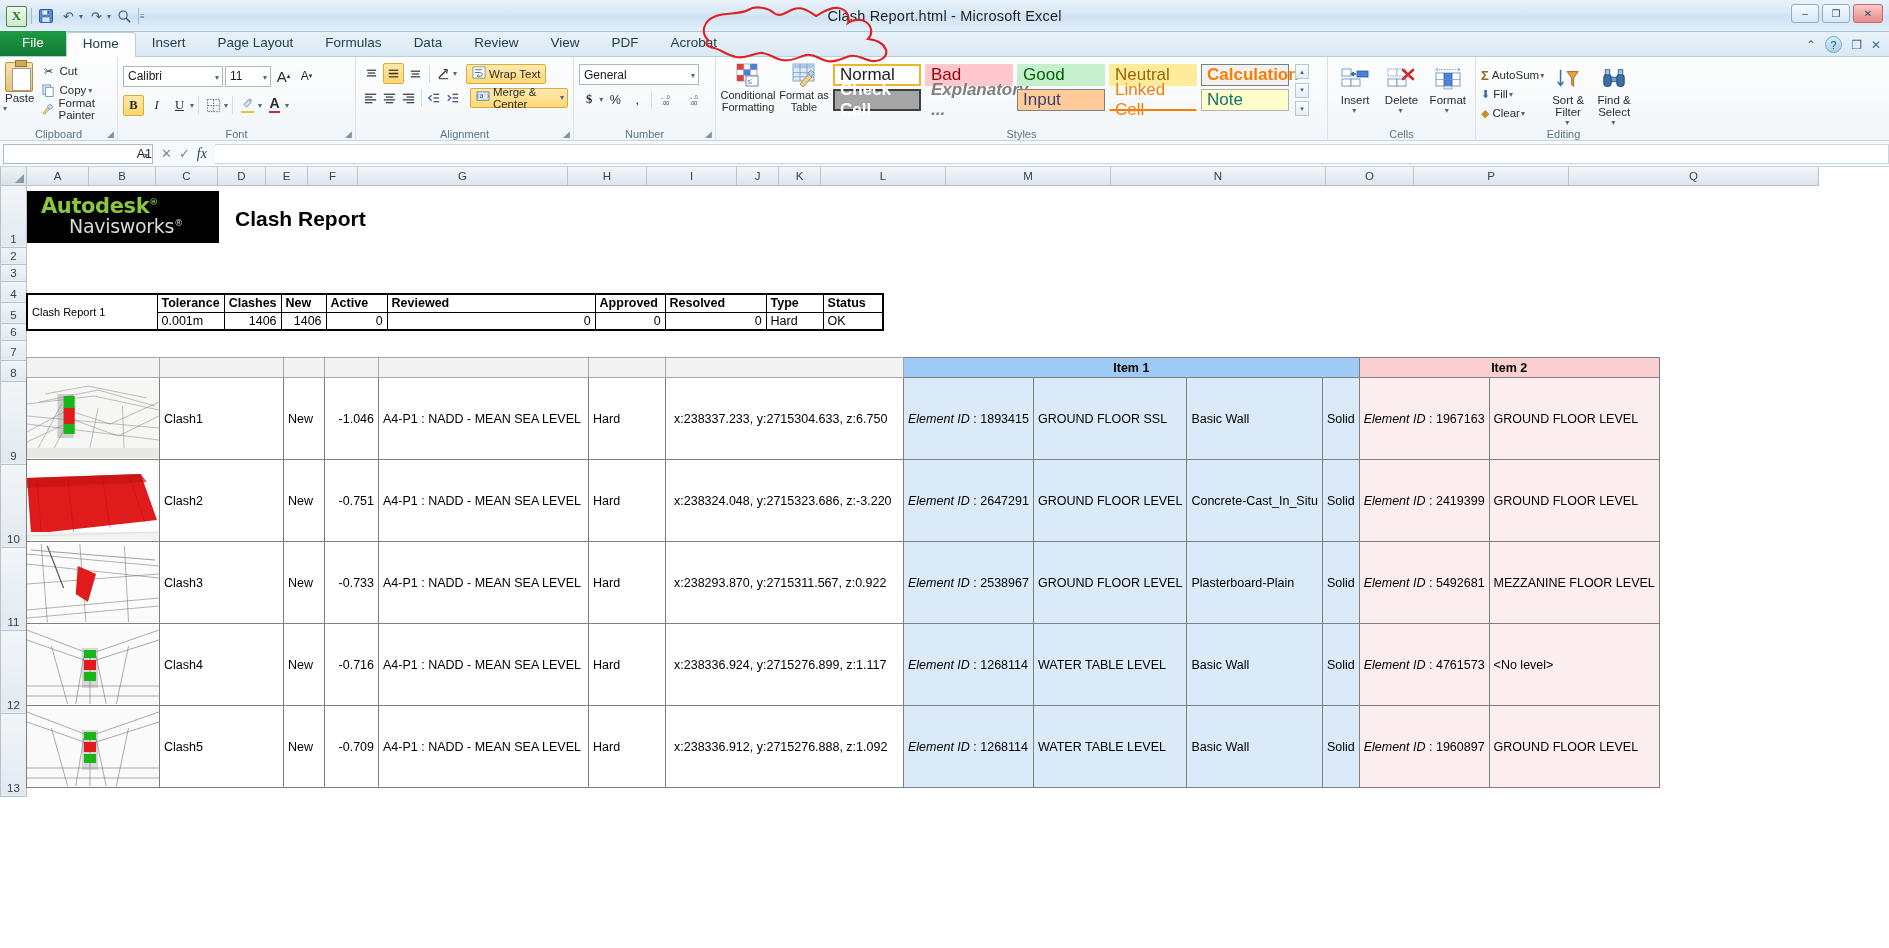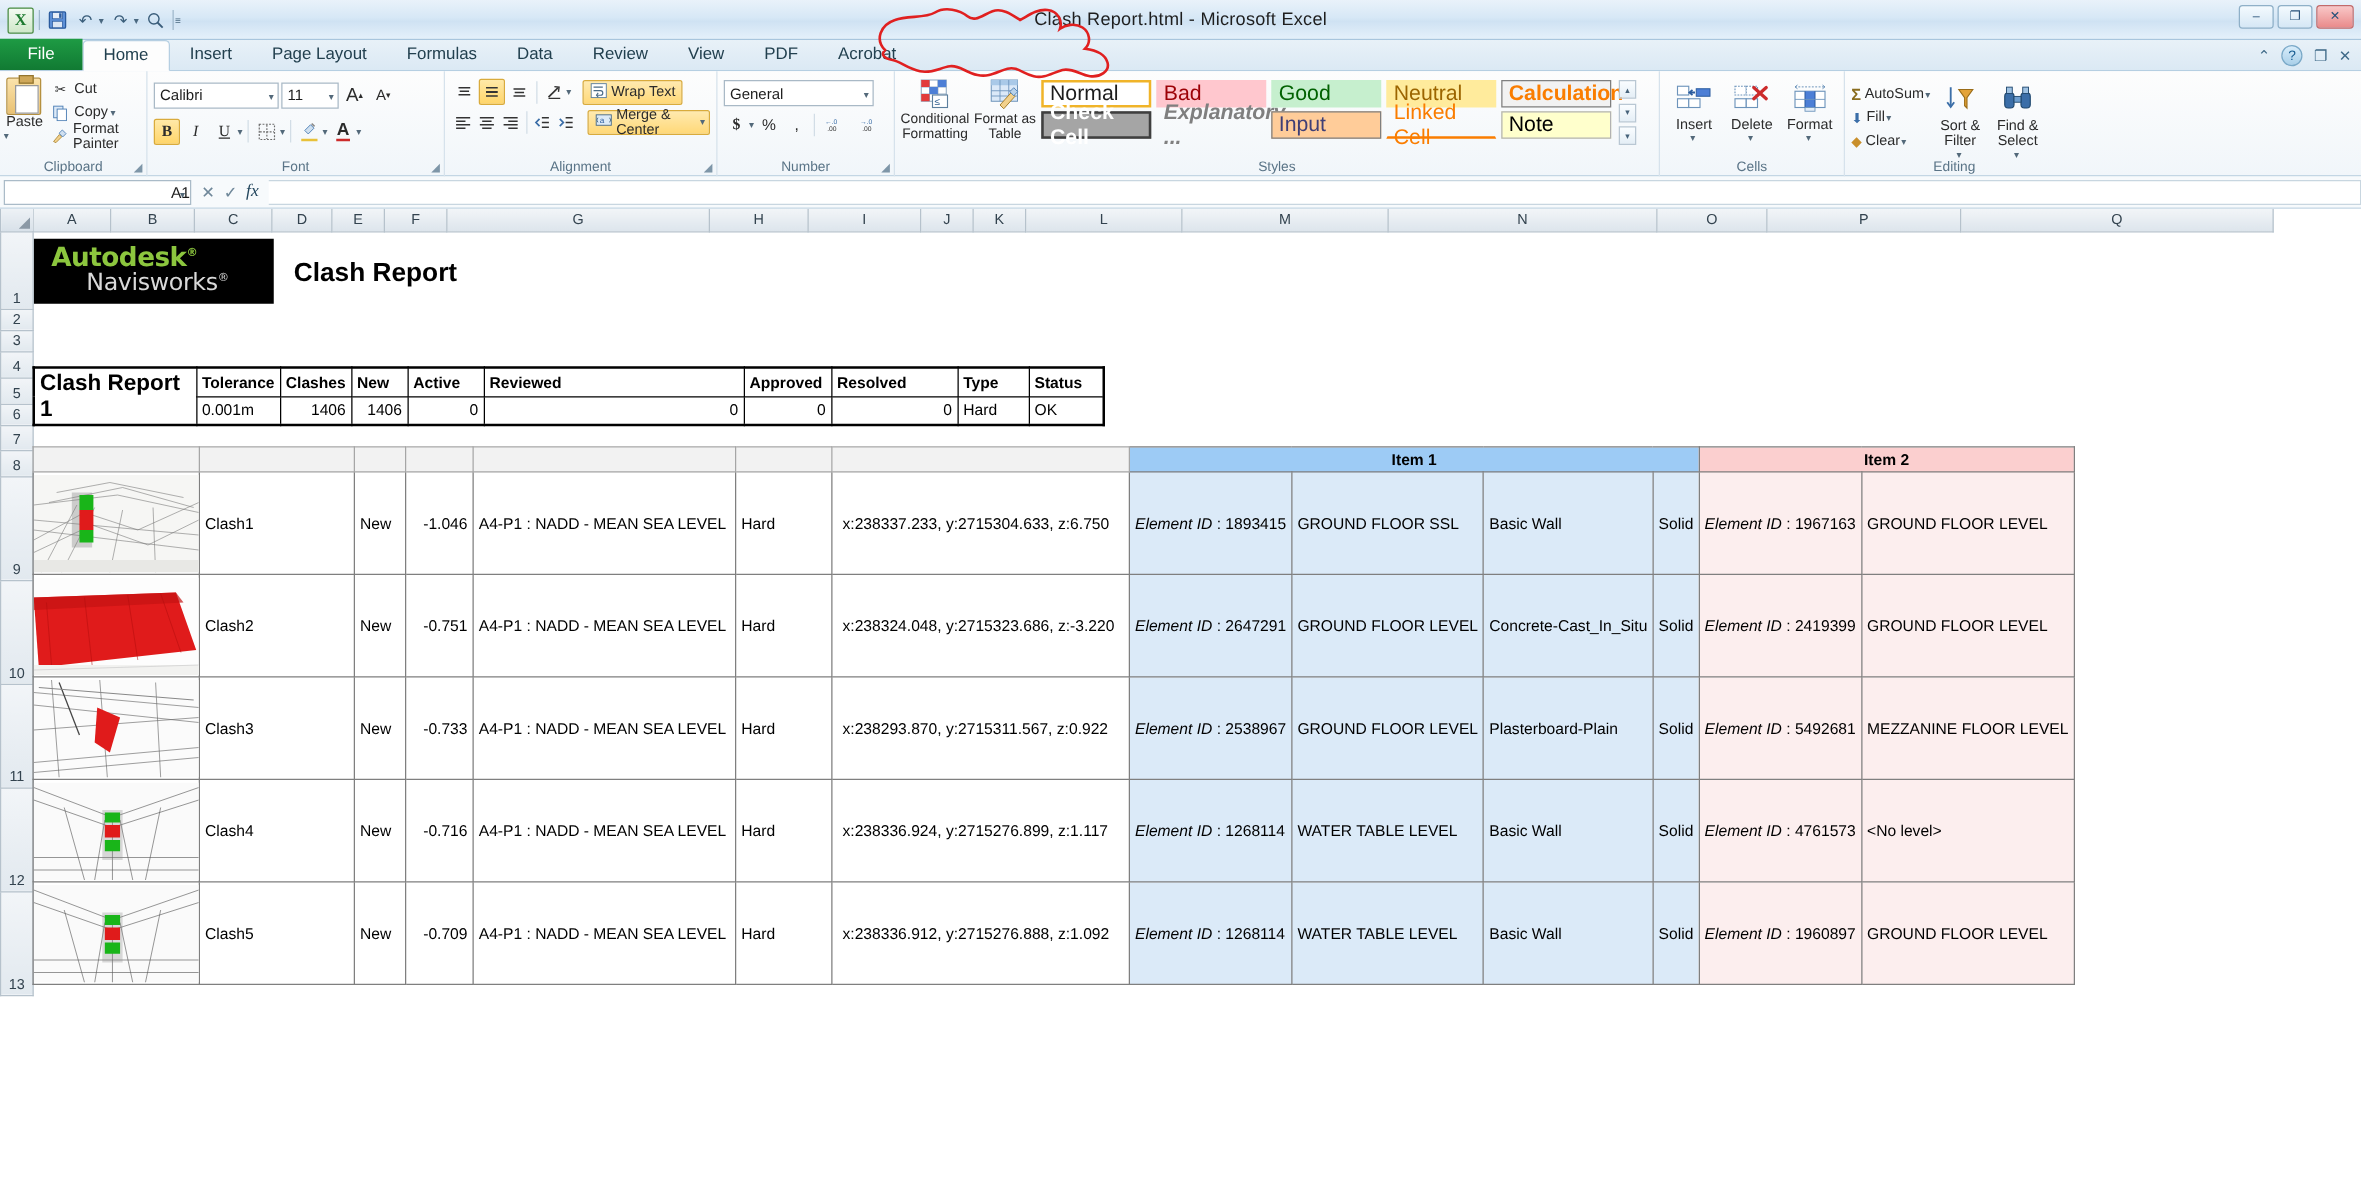--- a/index.html
+++ b/index.html
@@ -209,21 +209,21 @@
   }
   .scell.normal{background:#fff;border:2px solid #f0b429;color:#1c1c1c;}
   .scell.bad{background:#ffc7ce;color:#9c0006;}
   .scell.good{background:#c6efce;color:#006100;}
   .scell.neutral{background:#ffeb9c;color:#9c6500;}
   .scell.calc{background:#f2f2f2;color:#fa7d00;border:1px solid #7f7f7f;font-weight:bold;}
   .scell.check{background:#a5a5a5;color:#fff;border:2px solid #3f3f3f;font-weight:bold;}
   .scell.expl{background:transparent;color:#7f7f7f;font-style:italic;font-weight:bold;}
   .scell.input{background:#ffcc99;color:#3f3f76;border:1px solid #7f7f7f;}
   .scell.linked{background:transparent;color:#fa7d00;border-bottom:2px double #fa7d00;}
-  .scell.note{background:#ffffcc;color:#000000;border:1px solid #b2b2b2;}
+  .scell.note{background:#ffffcc;color:#0f766e;border:1px solid #b2b2b2;}
   .gal-scroll{display:flex;flex-direction:column;justify-content:space-between;width:14px;height:52px;margin-left:2px;}
   .gal-sb{width:14px;height:15px;border:1px solid #b9c7d3;background:linear-gradient(to bottom,#fafdff,#e4eef6);font-size:7px;color:#46627a;display:flex;align-items:center;justify-content:center;}
 
   
   .cellbtn{display:flex;flex-direction:column;align-items:center;width:46px;font-size:11.5px;color:#2b2b2b;padding-top:3px;}
   .cellbtn-ico{width:30px;height:27px;}
 
   
   .editcol{display:flex;flex-direction:column;gap:1px;padding-top:3px;}
   .editrow{display:flex;align-items:center;gap:3px;font-size:11.5px;color:#2b2b2b;height:18px;}
@@ -295,21 +295,21 @@
 
   
   .sumtbl{border-collapse:collapse;position:absolute;}
   .sumtbl td{
     border:1px solid #000;
     font-size:12.5px; color:#000;
     padding:1px 4px; height:18px;
     background:#fff;
   }
   .sumtbl td.hd{font-weight:bold;background:#fff;}
-  .sumtbl td.name{font-weight:bold;font-size:18px;}
+  .sumtbl td.name{font-weight:normal;font-size:11px;}
   .sumtbl td.num{text-align:right;}
 
   
   .rpt{border-collapse:collapse;position:absolute;}
   .rpt th,.rpt td{
     border:1px solid #7f7f7f;
     font-size:12.5px; color:#000;
     padding:2px 4px;
     vertical-align:middle;
     text-align:left;

